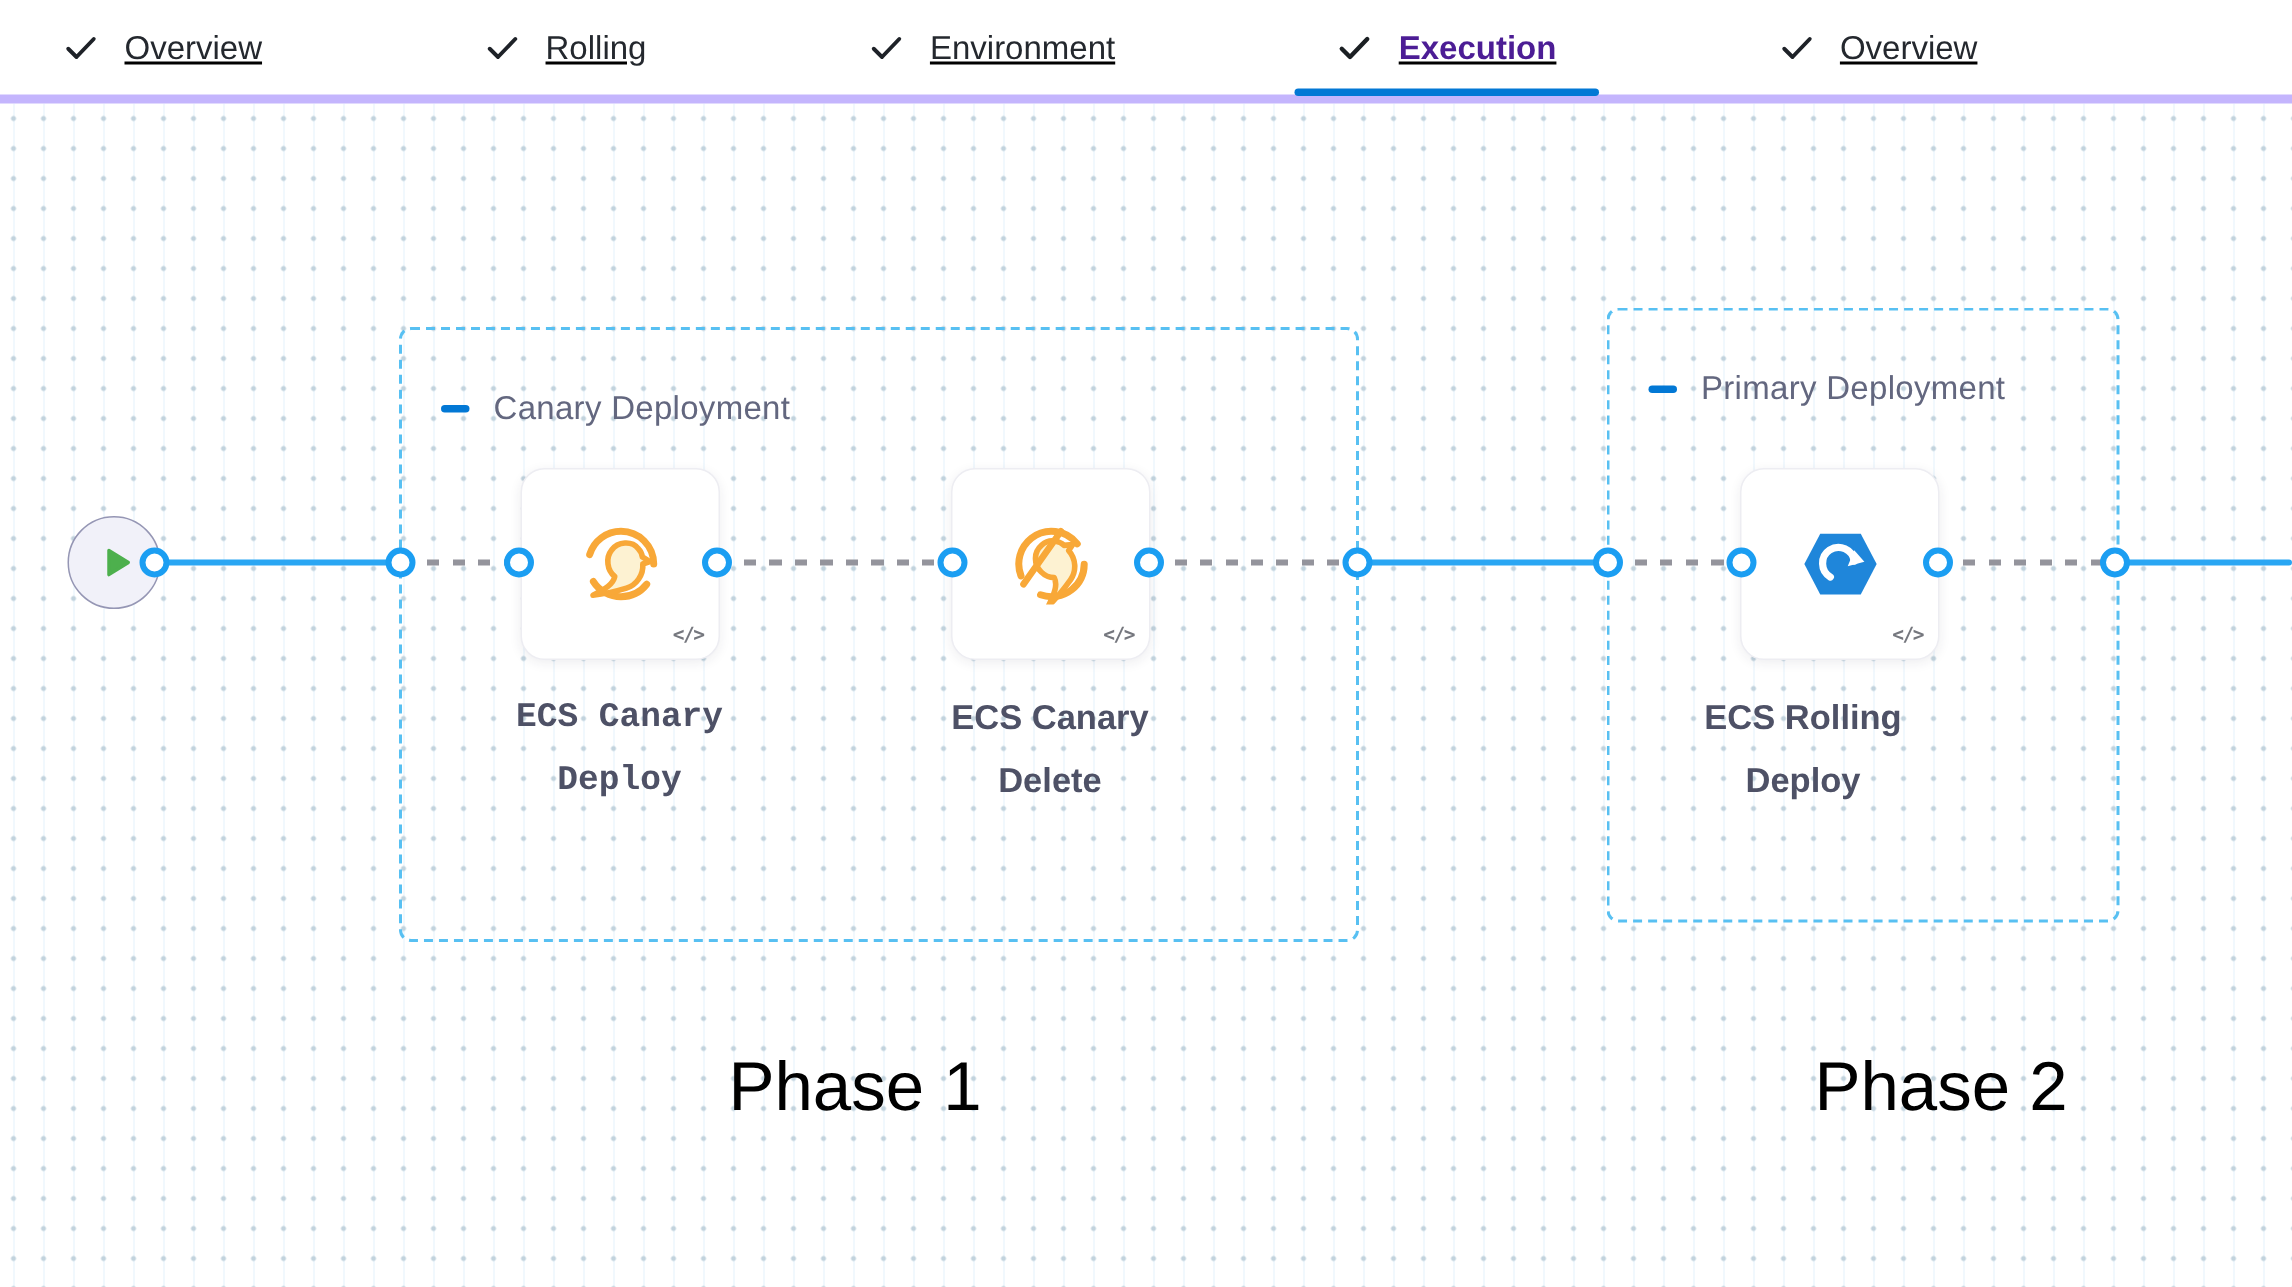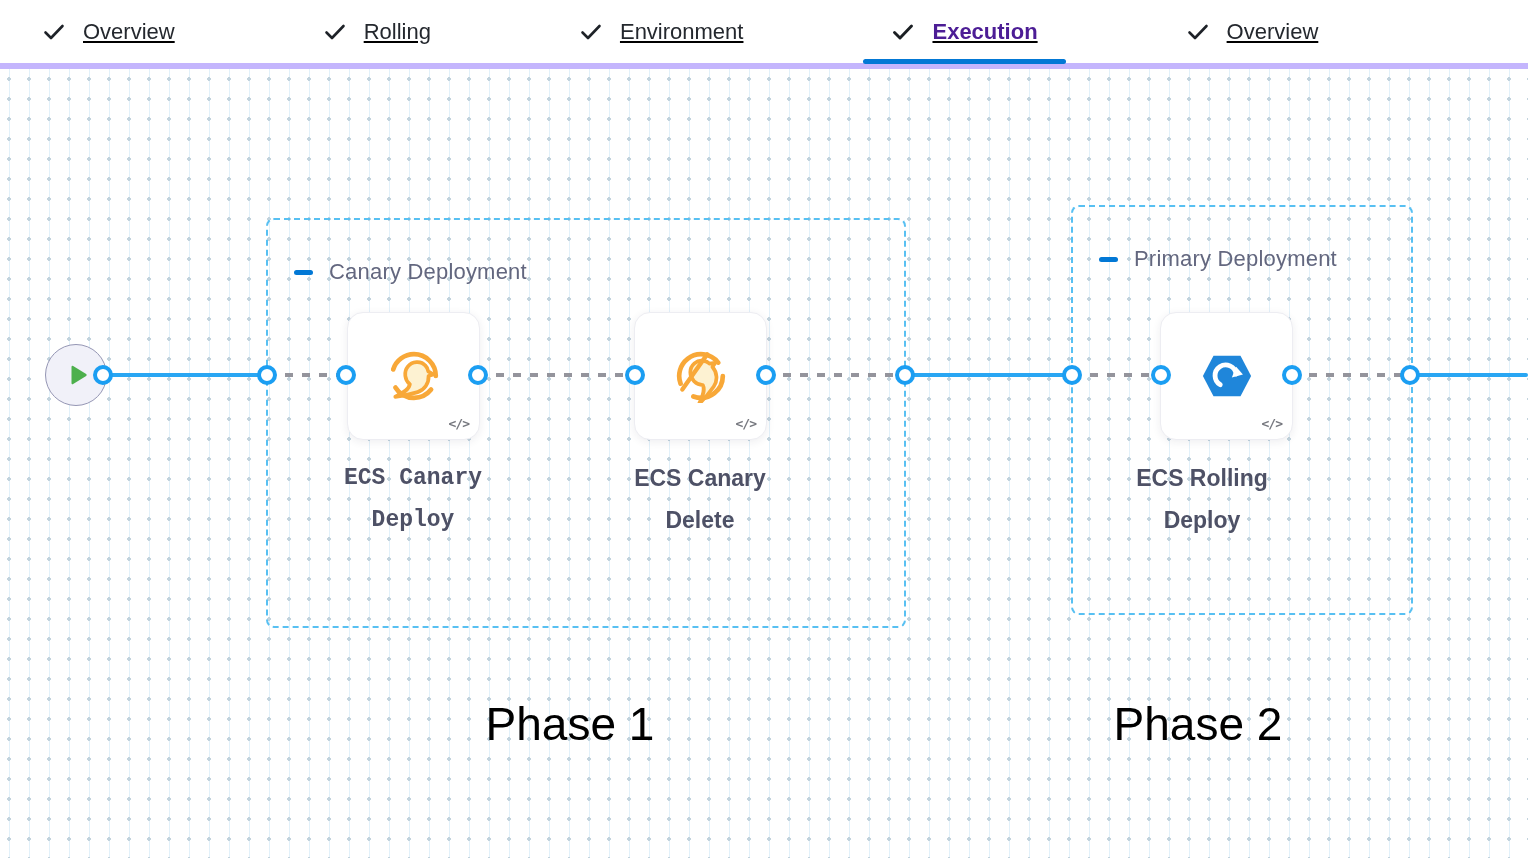--- a/index.html
+++ b/index.html
@@ -98,21 +98,21 @@
   .step-label.l2 { left:600px; }
   .step-label.l3 { left:1102px; }
 
   .phase-annotation {
     position:absolute; top:583px; width:300px; text-align:center;
     font-size:46px; font-weight:400; color:#000; z-index:3;
     font-family:"Liberation Sans",sans-serif;
     margin-top:45px;
   }
   .phase-annotation.p1 { left:420px; }
-  .phase-annotation.p2 { left:1048px;text-align:center; }
+  .phase-annotation.p2 { left:1144px;text-align:center; }
 </style>
 </head>
 <body>
 
 <div class="screen">
 
   <div class="tabbar">
 
     <div class="tab">
       <svg class="check-icon" viewBox="0 0 24 24" fill="none">

